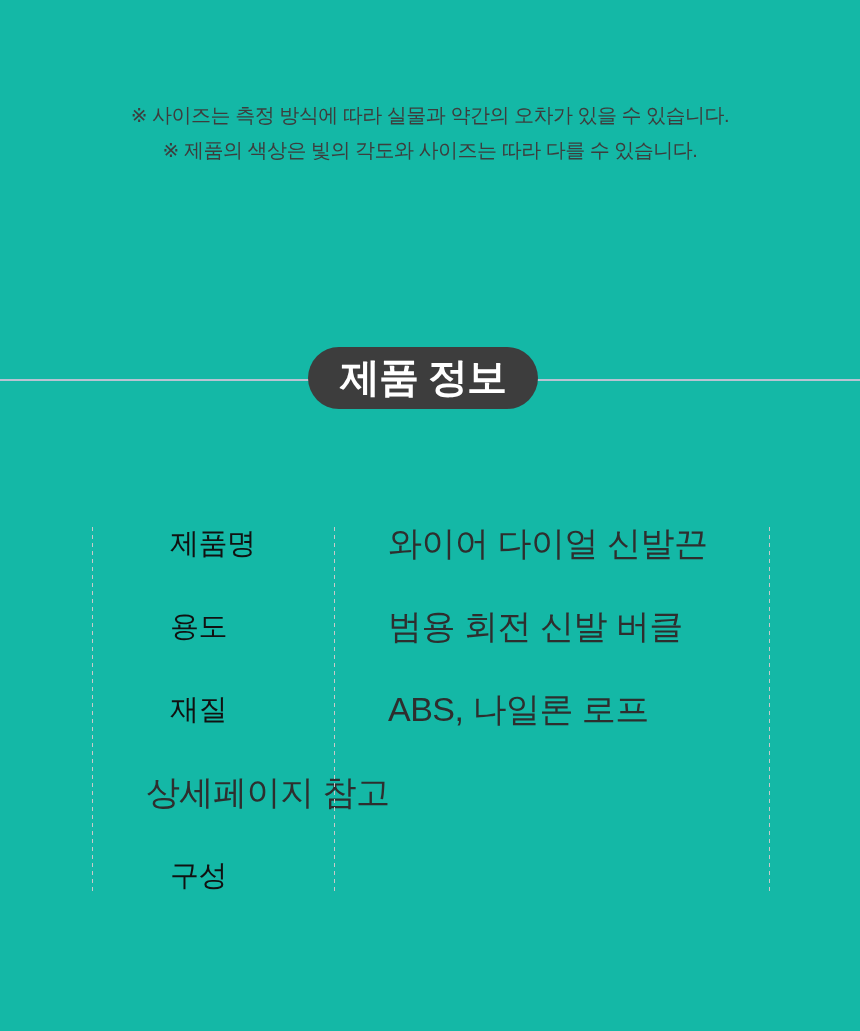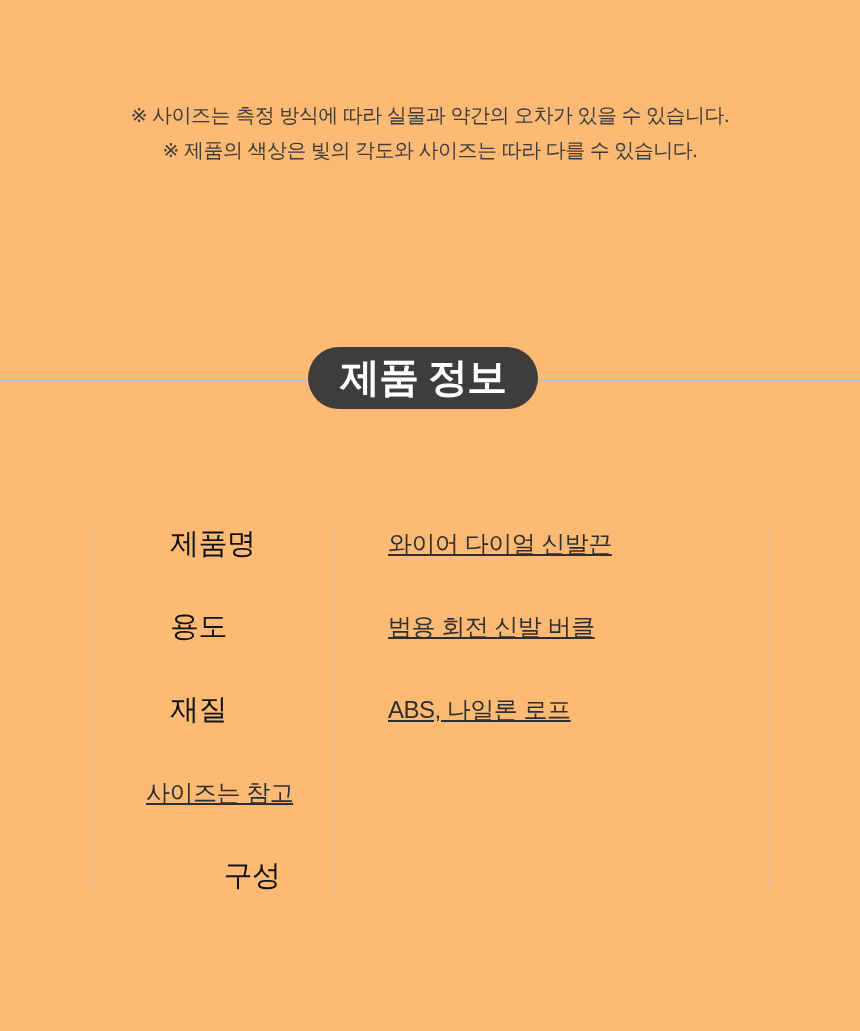--- a/index.html
+++ b/index.html
@@ -4,21 +4,21 @@
 <style>
   html, body {
     margin: 0;
     padding: 0;
     background: #ffffff;
   }
   .canvas {
     position: relative;
     width: 860px;
     height: 1031px;
-    background: #fdba74;
+    background: #14b8a6;
     overflow: hidden;
     font-family: "Liberation Sans", "DejaVu Sans", sans-serif;
   }
 
   
   .disclaimer {
     position: absolute;
     top: 98px;
     left: 0;
     width: 860px;
@@ -85,42 +85,41 @@
   .vline-left  { left: 0; }
   .vline-mid   { left: 242px; }
   .vline-right { left: 677px; }
 
   .row {
     display: flex;
     align-items: center;
     height: 34px;
     margin-bottom: 49px;
   }
-  .row:last-child { margin-bottom: 0; text-align: center; }
+  .row:last-child { margin-bottom: 0; }
 
   .cell-label {
     width: 242px;
     box-sizing: border-box;
     padding-left: 78px;
     font-size: 29px;
     font-weight: 400;
     color: #111111;
     letter-spacing: -0.5px;
     white-space: nowrap;
   }
   .cell-value {
     flex: 1;
     box-sizing: border-box;
     padding-left: 54px;
-    font-size: 24px;
+    font-size: 34px;
     font-weight: 300;
     color: #2e2e2e;
     letter-spacing: -0.5px;
     white-space: nowrap;
-    text-decoration: underline;
   }
 </style>
 </head>
 <body>
 
 <div class="canvas">
 
   <div class="disclaimer">
     <div class="disclaimer-line">※ 사이즈는 측정 방식에 따라 실물과 약간의 오차가 있을 수 있습니다.</div>
     <div class="disclaimer-line">※ 제품의 색상은 빛의 각도와 사이즈는 따라 다를 수 있습니다.</div>
@@ -146,21 +145,21 @@
       <div class="cell-label">용도</div>
       <div class="cell-value">범용 회전 신발 버클</div>
     </div>
 
     <div class="row">
       <div class="cell-label">재질</div>
       <div class="cell-value">ABS, 나일론 로프</div>
     </div>
 
     <div class="row">
-      <div class="cell-value">사이즈는 참고</div>
+      <div class="cell-value">상세페이지 참고</div>
     </div>
 
     <div class="row">
       <div class="cell-label">구성</div>
     </div>
   </div>
 
 </div>
 
 </body></html>

